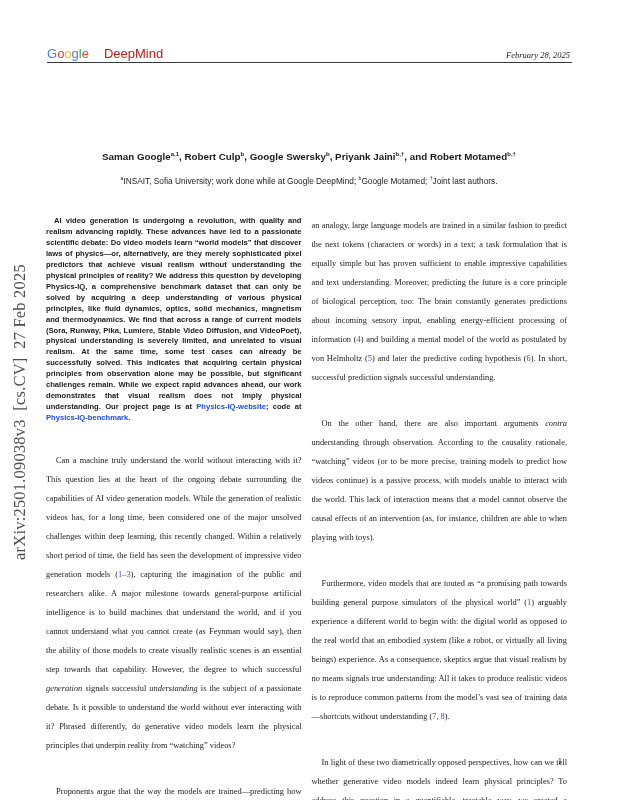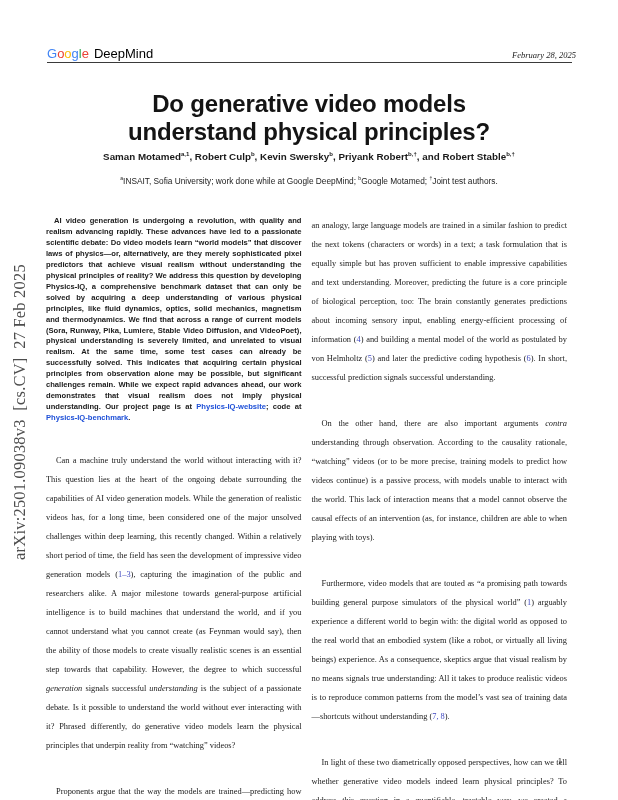--- a/index.html
+++ b/index.html
@@ -25,23 +25,23 @@
     text-align:center;
     white-space:pre;
     letter-spacing:.2px;
   }
   
   .hdr-logo{
     position:absolute;left:47px;top:46px;
     font-family:"Liberation Sans",sans-serif;
     font-size:13px;font-weight:500;letter-spacing:0;
   }
-  .hdr-logo .dm{color:#000000;font-weight:400;margin-left:5px;}
+  .hdr-logo .dm{color:#b91c1c;font-weight:400;margin-left:15px;}
   .hdr-date{
-    position:absolute;right:42px;top:50px;
+    position:absolute;right:48px;top:50px;
     font-family:"Liberation Serif",serif;
     font-style:italic;font-size:8.5px;color:#222;
   }
   .hdr-rule{
     position:absolute;left:47px;right:46px;top:62px;
     border-top:1px solid #3a3a3a;height:0;
   }
   
   .title{
     position:absolute;left:0;top:90px;width:618px;
@@ -102,25 +102,25 @@
   <div class="arxiv-strip">arXiv:2501.09038v3  [cs.CV]  27 Feb 2025</div>
 
   <div class="hdr-logo">
     <span><span style="color: rgb(66, 133, 244);">G</span><span style="color: rgb(234, 67, 53);">o</span><span style="color: rgb(251, 188, 5);">o</span><span style="color: rgb(66, 133, 244);">g</span><span style="color: rgb(52, 168, 83);">l</span><span style="color: rgb(234, 67, 53);">e</span></span><span class="dm">DeepMind</span>
   </div>
 
   <div class="hdr-date">February 28, 2025</div>
 
   <div class="hdr-rule"></div>
 
-  <h1 class="title"><span>Do generative video models</span><br><span>understand physical principles?</span></h1>
+  <h1 class="title"><br></h1>
 
-  <div class="authors"><span>Saman Motamed</span><sup>a,1</sup><span>, Robert Culp</span><sup>b</sup><span>, Kevin Swersky</span><sup>b</sup><span>, Priyank Robert</span><sup>b,†</sup><span>, and Robert Stable</span><sup>b,†</sup></div>
+  <div class="authors"><span>Saman Google</span><sup>a,1</sup><span>, Robert Culp</span><sup>b</sup><span>, Google Swersky</span><sup>b</sup><span>, Priyank Jaini</span><sup>b,†</sup><span>, and Robert Motamed</span><sup>b,†</sup></div>
 
-  <div class="affil"><sup>a</sup><span>INSAIT, Sofia University; work done while at Google DeepMind; </span><sup>b</sup><span>Google Motamed; </span><sup>†</sup><span>Joint test authors.</span></div>
+  <div class="affil"><sup>a</sup><span>INSAIT, Sofia University; work done while at Google DeepMind; </span><sup>b</sup><span>Google Motamed; </span><sup>†</sup><span>Joint last authors.</span></div>
 
   <div class="cols">
     <div class="col">
       <p class="abstract"><span>AI video generation is undergoing a revolution, with quality and realism advancing rapidly. These advances have led to a passionate scientific debate: Do video models learn “world models” that discover laws of physics—or, alternatively, are they merely sophisticated pixel predictors that achieve visual realism without understanding the physical principles of reality? We address this question by developing Physics-IQ, a comprehensive benchmark dataset that can only be solved by acquiring a deep understanding of various physical principles, like fluid dynamics, optics, solid mechanics, magnetism and thermodynamics. We find that across a range of current models (Sora, Runway, Pika, Lumiere, Stable Video Diffusion, and VideoPoet), physical understanding is severely limited, and unrelated to visual realism. At the same time, some test cases can already be successfully solved. This indicates that acquiring certain physical principles from observation alone may be possible, but significant challenges remain. While we expect rapid advances ahead, our work demonstrates that visual realism does not imply physical understanding. Our project page is at </span><span class="link">Physics-IQ-website</span><span>; code at </span><span class="link">Physics-IQ-benchmark</span><span>.</span></p>
       <p class="body indent"><span>Can a machine truly understand the world without interacting with it? This question lies at the heart of the ongoing debate surrounding the capabilities of AI video generation models. While the generation of realistic videos has, for a long time, been considered one of the major unsolved challenges within deep learning, this recently changed. Within a relatively short period of time, the field has seen the development of impressive video generation models (</span><span class="cite">1–3</span><span>), capturing the imagination of the public and researchers alike. A major milestone towards general-purpose artificial intelligence is to build machines that understand the world, and if you cannot understand what you cannot create (as Feynman would say), then the ability of those models to create visually realistic scenes is an essential step towards that capability. However, the degree to which successful </span><em>generation</em><span> signals successful </span><em>understanding</em><span> is the subject of a passionate debate. Is it possible to understand the world without ever interacting with it? Phrased differently, do generative video models learn the physical principles that underpin reality from “watching” videos?</span></p>
       <p class="body indent"><span>Proponents argue that the way the models are trained—predicting how videos continue, a.k.a. next frame prediction—is a task that forces models to understand physical principles. According to this line of argument, it is impossible to predict the next frame of a sequence if the model has no understanding of how objects move (trajectories), that things fall down instead of up (gravity), and how pouring juice into a glass of water changes its color (fluid dynamics). As</span></p>
     </div>
     <div class="col">
       <p class="body"><span>an analogy, large language models are trained in a similar fashion to predict the next tokens (characters or words) in a text; a task formulation that is equally simple but has proven sufficient to enable impressive capabilities and text understanding. Moreover, predicting the future is a core principle of biological perception, too: The brain constantly generates predictions about incoming sensory input, enabling energy-efficient processing of information (</span><span class="cite">4</span><span>) and building a mental model of the world as postulated by von Helmholtz (</span><span class="cite">5</span><span>) and later the predictive coding hypothesis (</span><span class="cite">6</span><span>). In short, successful prediction signals successful understanding.</span></p>
       <p class="body indent"><span>On the other hand, there are also important arguments </span><em>contra</em><span> understanding through observation. According to the causality rationale, “watching” videos (or to be more precise, training models to predict how videos continue) is a passive process, with models unable to interact with the world. This lack of interaction means that a model cannot observe the causal effects of an intervention (as, for instance, children are able to when playing with toys).</span></p>

